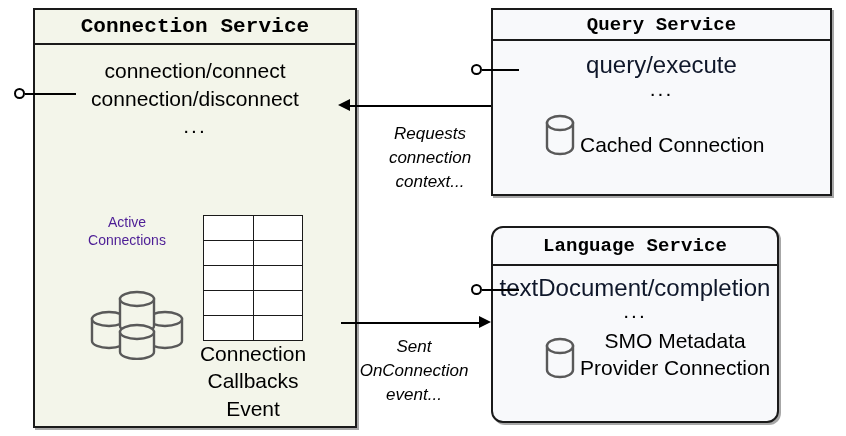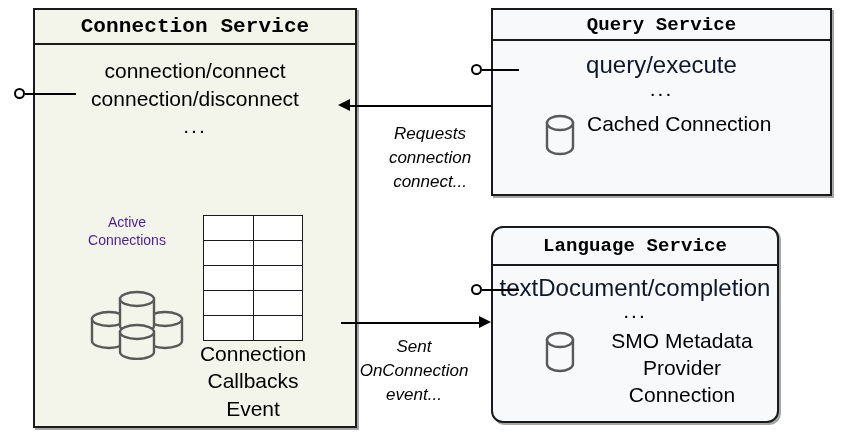--- a/index.html
+++ b/index.html
@@ -149,22 +149,22 @@
     position: absolute;
     left: 0; right: 0;
     text-align: center;
     font-size: 21px;
     letter-spacing: 2px;
     color: #000;
   }
   .svc-store {
     position: absolute;
     display: flex;
-    align-items: flex-start;
-    gap: 10px;
+    align-items: flex-end;
+    gap: 3px;
   }
   .svc-store-text {
     font-size: 21px;
     color: #000;
     line-height: 1.28;
     text-align: center;
   }
 
   
   .lollipop {
@@ -340,21 +340,21 @@
     <span class="ball"></span>
     <span class="stem" style="width:37px;"></span>
   </div>
 
   <div>
     <div class="arrow-line" style="left:350px; top:105px; width:141px;"></div>
     <div class="arrow-head left" style="left:338px; top:99px;"></div>
     <div class="arrow-label" style="left:355px; top:122px; width:130px;margin-left:10px;">
       <div>Requests</div>
       <div>connection</div>
-      <div>connect...</div>
+      <div>context...</div>
     </div>
   </div>
 
   <div>
     <div class="arrow-line" style="left:341px; top:322px; width:140px;"></div>
     <div class="arrow-head right" style="left:479px; top:316px;"></div>
     <div class="arrow-label" style="left:346px; top:335px; width:136px;">
       <div>Sent</div>
       <div>OnConnection</div>
       <div>event...</div>

